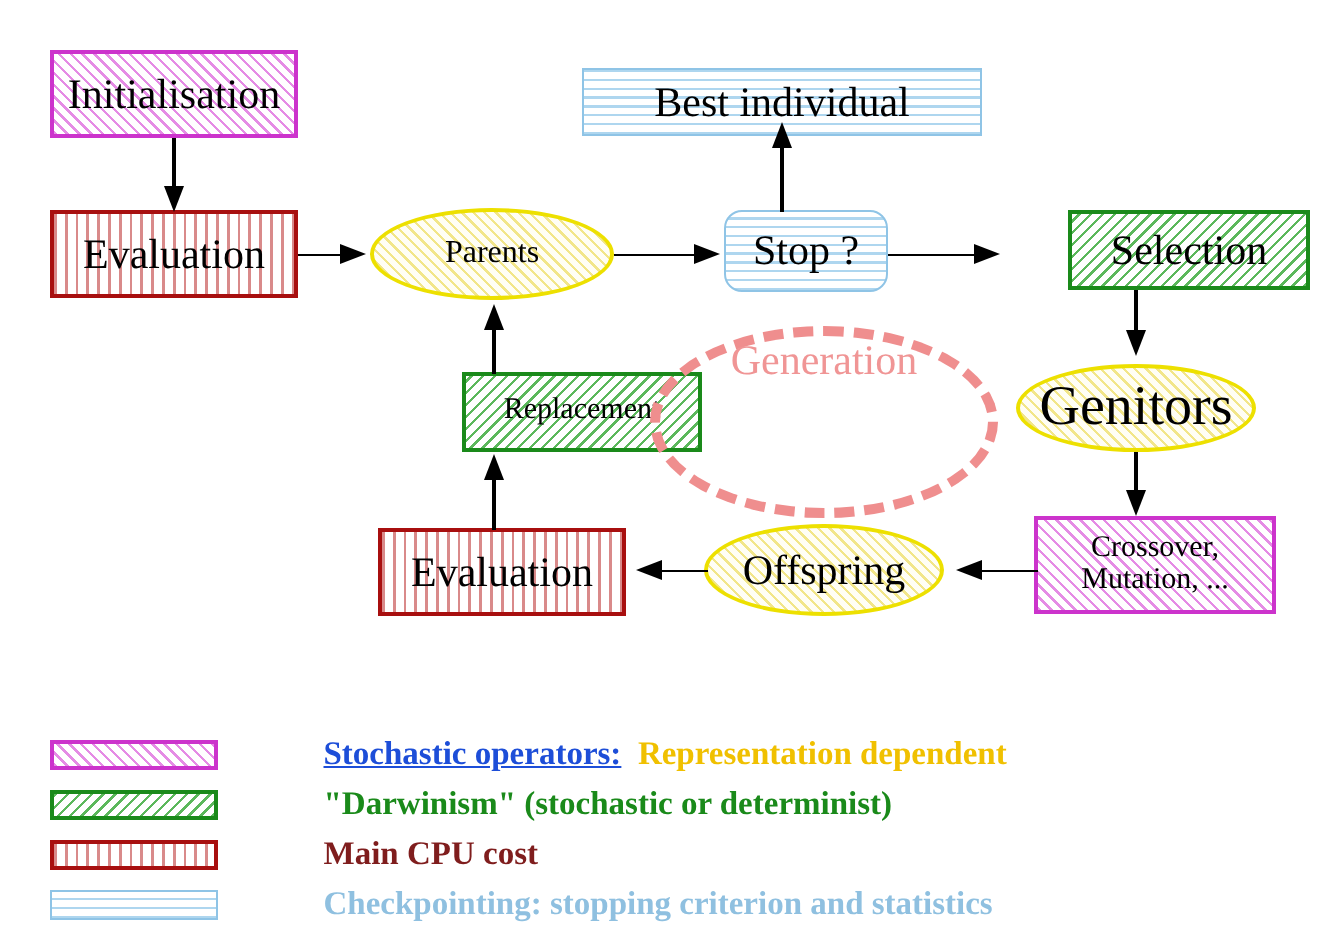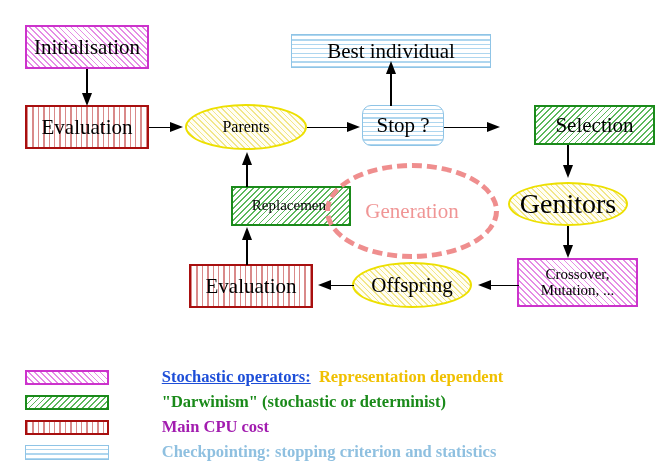--- a/index.html
+++ b/index.html
@@ -113,21 +113,21 @@
     border-bottom: 13px solid #000000;
   }
 
   
   .generation-oval {
     position: absolute;
     box-sizing: border-box;
     border: 5px dashed #ef8e8e;
     border-radius: 50%;
     display: flex;
-    align-items: center;
+    align-items: flex-start;
     justify-content: center;
     color: #f09595;
     background: transparent;
   }
 
   
   .legend-row {
     position: absolute;
     left: 25px;
     display: flex;
@@ -244,21 +244,21 @@
   <div class="legend-row" style="top:372px;">
     <div class="swatch fill-green"></div>
     <div class="legend-text">
       <span class="part1" style="color:#1a8a1a;">"Darwinism" (stochastic or determinist)</span>
     </div>
   </div>
 
   <div class="legend-row" style="top:397px;">
     <div class="swatch fill-red"></div>
     <div class="legend-text">
-      <span class="part1" style="color:#a21caf;">Main CPU cost</span>
+      <span class="part1" style="color:#7f1d1d;">Main CPU cost</span>
     </div>
   </div>
 
   <div class="legend-row" style="top:422px;">
     <div class="swatch fill-blue"></div>
     <div class="legend-text">
       <span class="part1" style="color:#8fc0e0;">Checkpointing: stopping criterion and statistics</span>
     </div>
   </div>
 

